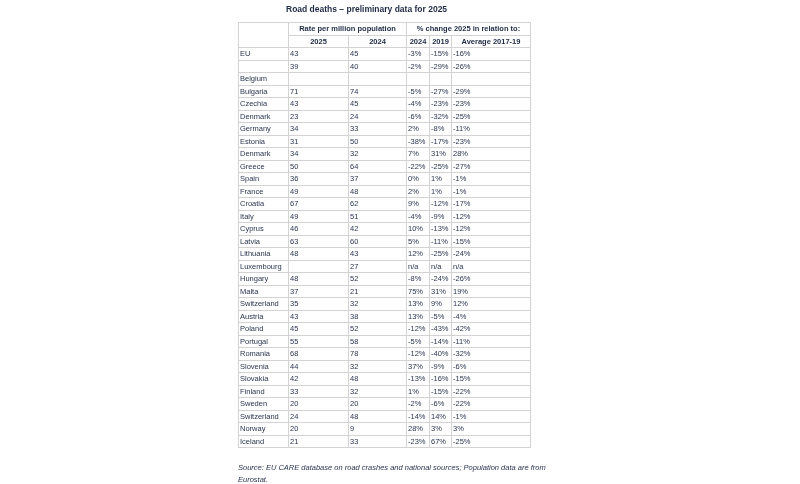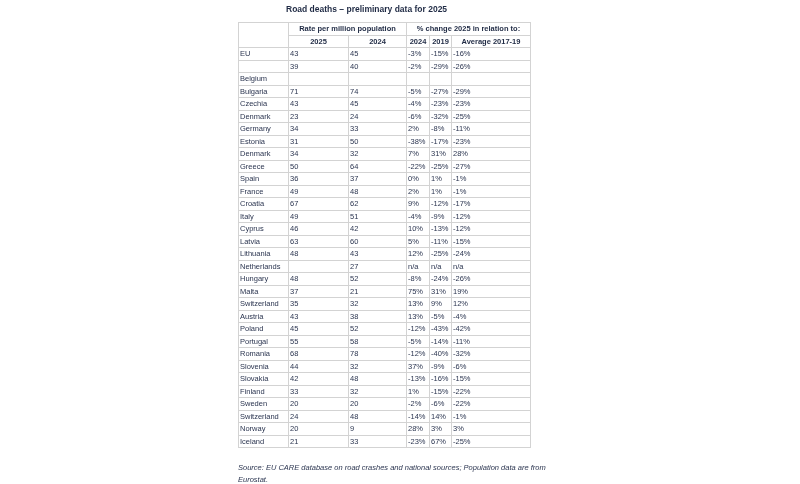--- a/index.html
+++ b/index.html
@@ -176,21 +176,21 @@
       </tr>
       <tr>
         <td>Lithuania</td>
         <td>48</td>
         <td>43</td>
         <td>12%</td>
         <td>-25%</td>
         <td>-24%</td>
       </tr>
       <tr>
-        <td>Netherlands</td>
+        <td>Luxembourg</td>
         <td></td>
         <td>27</td>
         <td>n/a</td>
         <td>n/a</td>
         <td>n/a</td>
       </tr>
       <tr>
         <td>Hungary</td>
         <td>48</td>
         <td>52</td>

